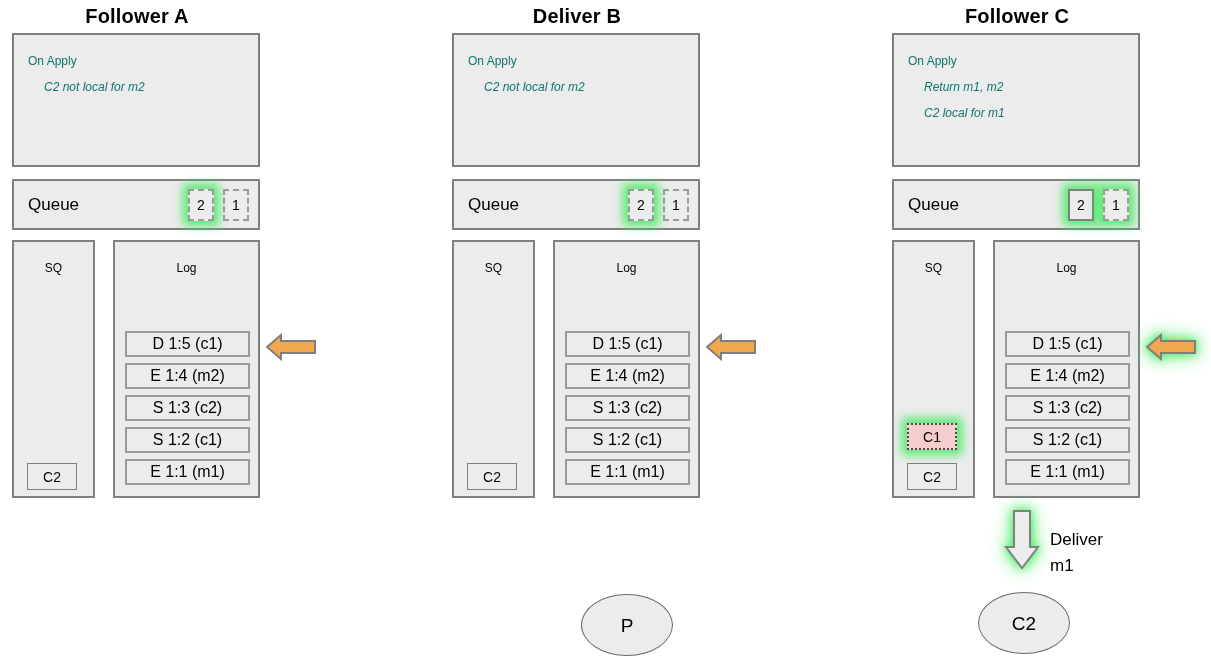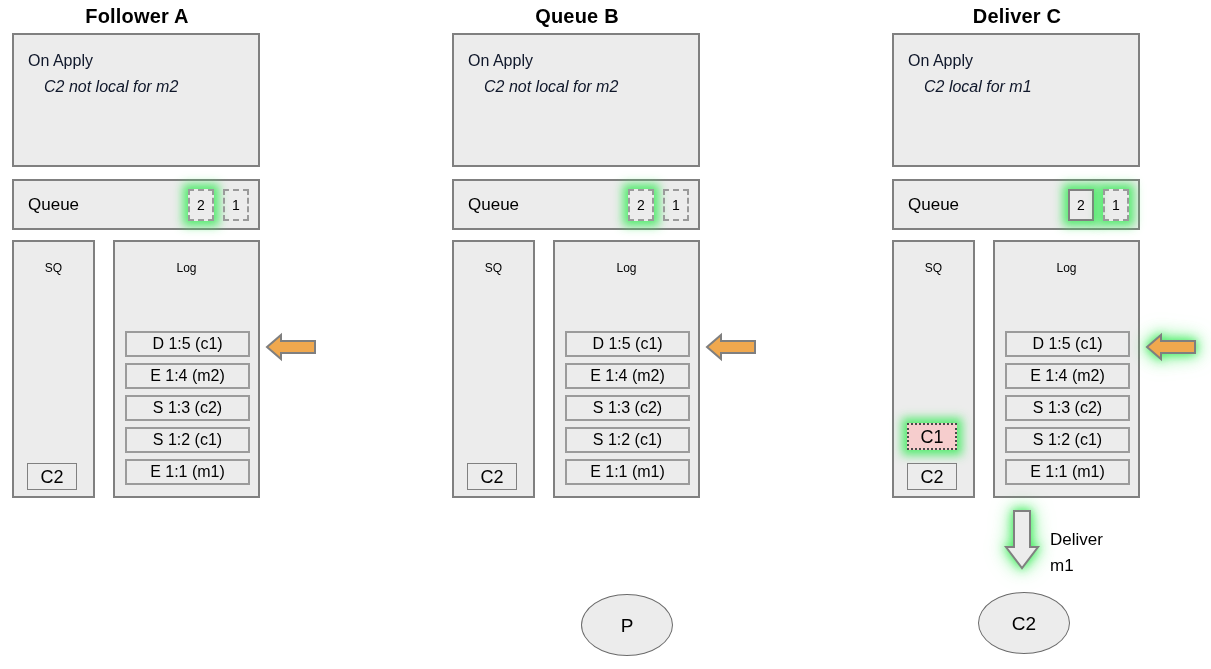--- a/index.html
+++ b/index.html
@@ -56,24 +56,24 @@
     border: 2px solid #808080;
     box-sizing: border-box;
   }
   .panel-lines {
     position: absolute;
     left: 14px;
     top: 13px;
     right: 6px;
   }
   .panel-line {
-    font-size: 16px;
+    font-size: 12px;
     line-height: 26px;
     white-space: nowrap;
-    color: #0f172a;
+    color: #0f766e;
   }
   .panel-line.em { font-style: italic; margin-left: 16px; }
 
   
   .queue {
     position: absolute;
     left: 0;
     top: 179px;
     width: 248px;
     height: 51px;
@@ -146,21 +146,21 @@
 
   .sq-item {
     position: absolute;
     left: 13px;
     width: 50px;
     height: 27px;
     box-sizing: border-box;
     display: flex;
     align-items: center;
     justify-content: center;
-    font-size: 18px;
+    font-size: 14px;
     line-height: 14px;
   }
   .sq-item.plain {
     border: 1px solid #808080;
     background: #ececec;
   }
   .sq-item.pink {
     border: 2px dotted #4a4a4a;
     background: #f6cdcd;
   }
@@ -266,21 +266,21 @@
     </div>
 
     <div class="arrow-left" style="left:253px; top:332px;">
       <svg width="52" height="30" viewBox="0 0 52 30">
         <polygon points="2,15 16,3 16,9 50,9 50,21 16,21 16,27" fill="#f0a84e" stroke="#7f7f7f" stroke-width="2" stroke-linejoin="miter"></polygon>
       </svg>
     </div>
   </div>
 
   <div class="column col-b">
-    <div class="col-title">Queue B</div>
+    <div class="col-title">Deliver B</div>
 
     <div class="panel">
       <div class="panel-lines">
         <div class="panel-line">On Apply</div>
         <div class="panel-line em">C2 not local for m2</div>
       </div>
     </div>
 
     <div class="queue">
       <div class="queue-label">Queue</div>
@@ -307,25 +307,26 @@
     <div class="arrow-left" style="left:253px; top:332px;">
       <svg width="52" height="30" viewBox="0 0 52 30">
         <polygon points="2,15 16,3 16,9 50,9 50,21 16,21 16,27" fill="#f0a84e" stroke="#7f7f7f" stroke-width="2" stroke-linejoin="miter"></polygon>
       </svg>
     </div>
 
     <div class="node-ellipse" style="left:129px; top:594px;">P</div>
   </div>
 
   <div class="column col-c">
-    <div class="col-title">Deliver C</div>
+    <div class="col-title">Follower C</div>
 
     <div class="panel">
       <div class="panel-lines">
         <div class="panel-line">On Apply</div>
+        <div class="panel-line em">Return m1, m2</div>
         <div class="panel-line em">C2 local for m1</div>
       </div>
     </div>
 
     <div class="queue">
       <div class="queue-label">Queue</div>
       <div class="queue-slots">
         <div class="qslot solid glow">2</div>
         <div class="qslot dashed glow">1</div>
       </div>

